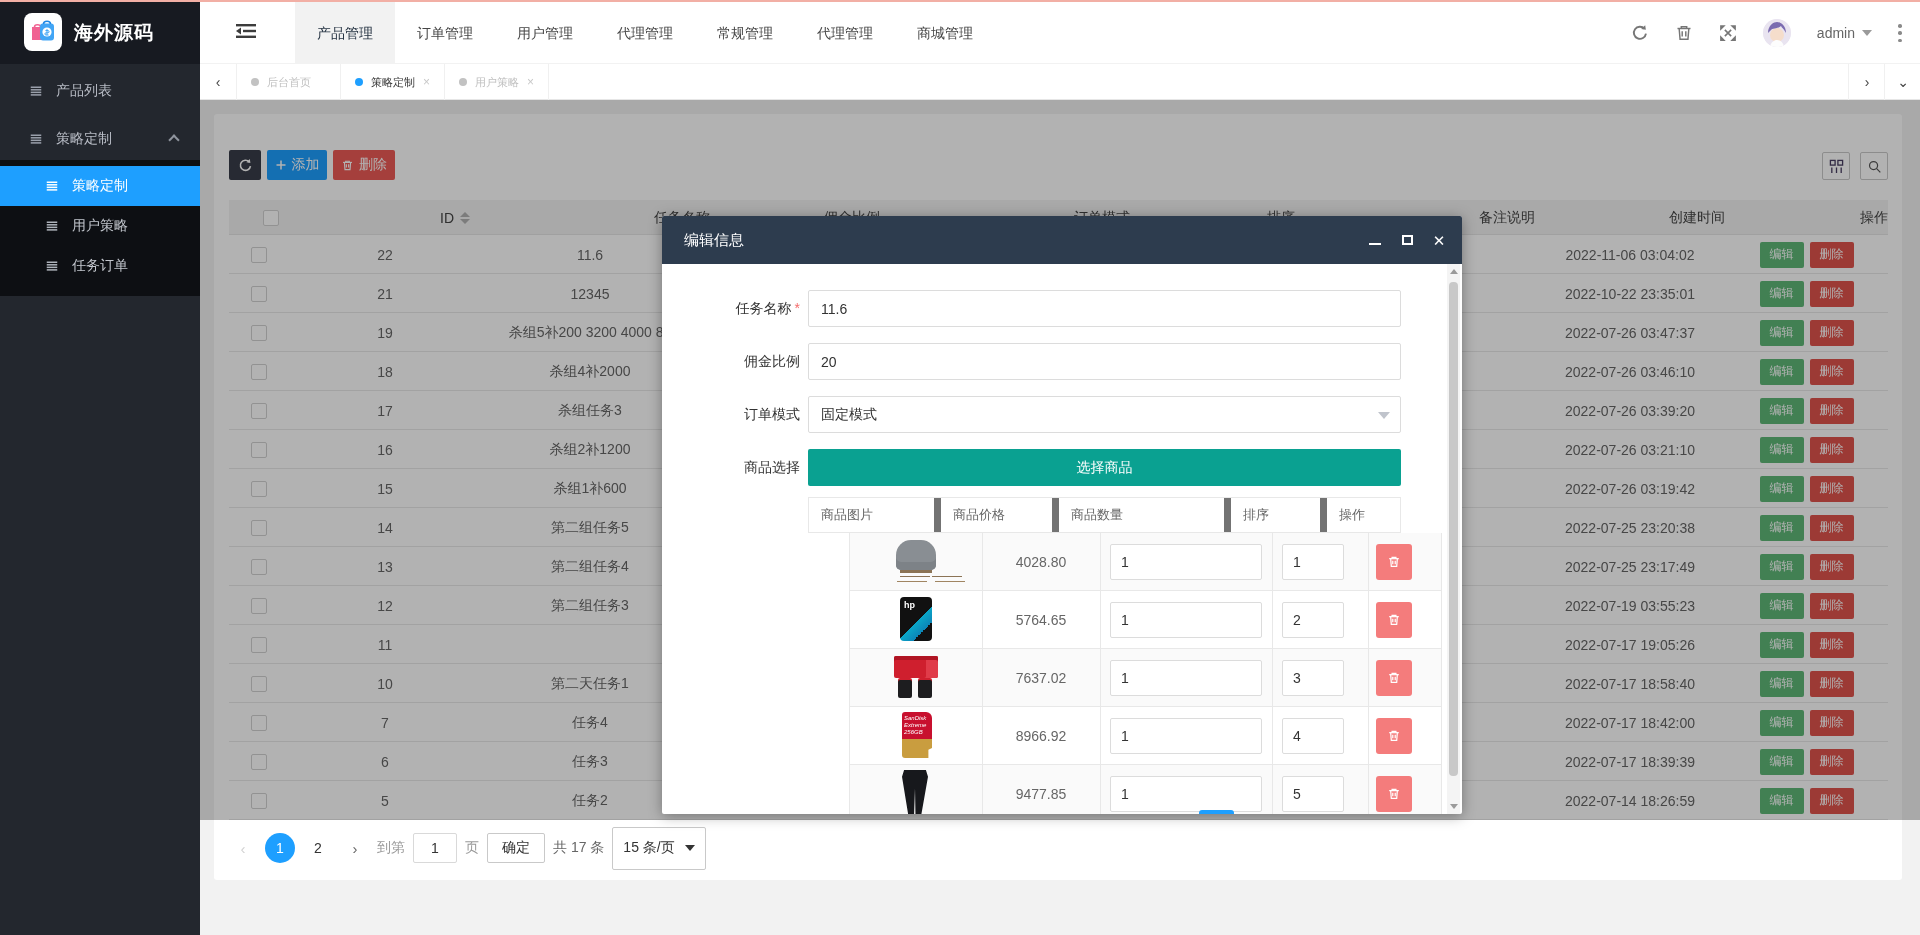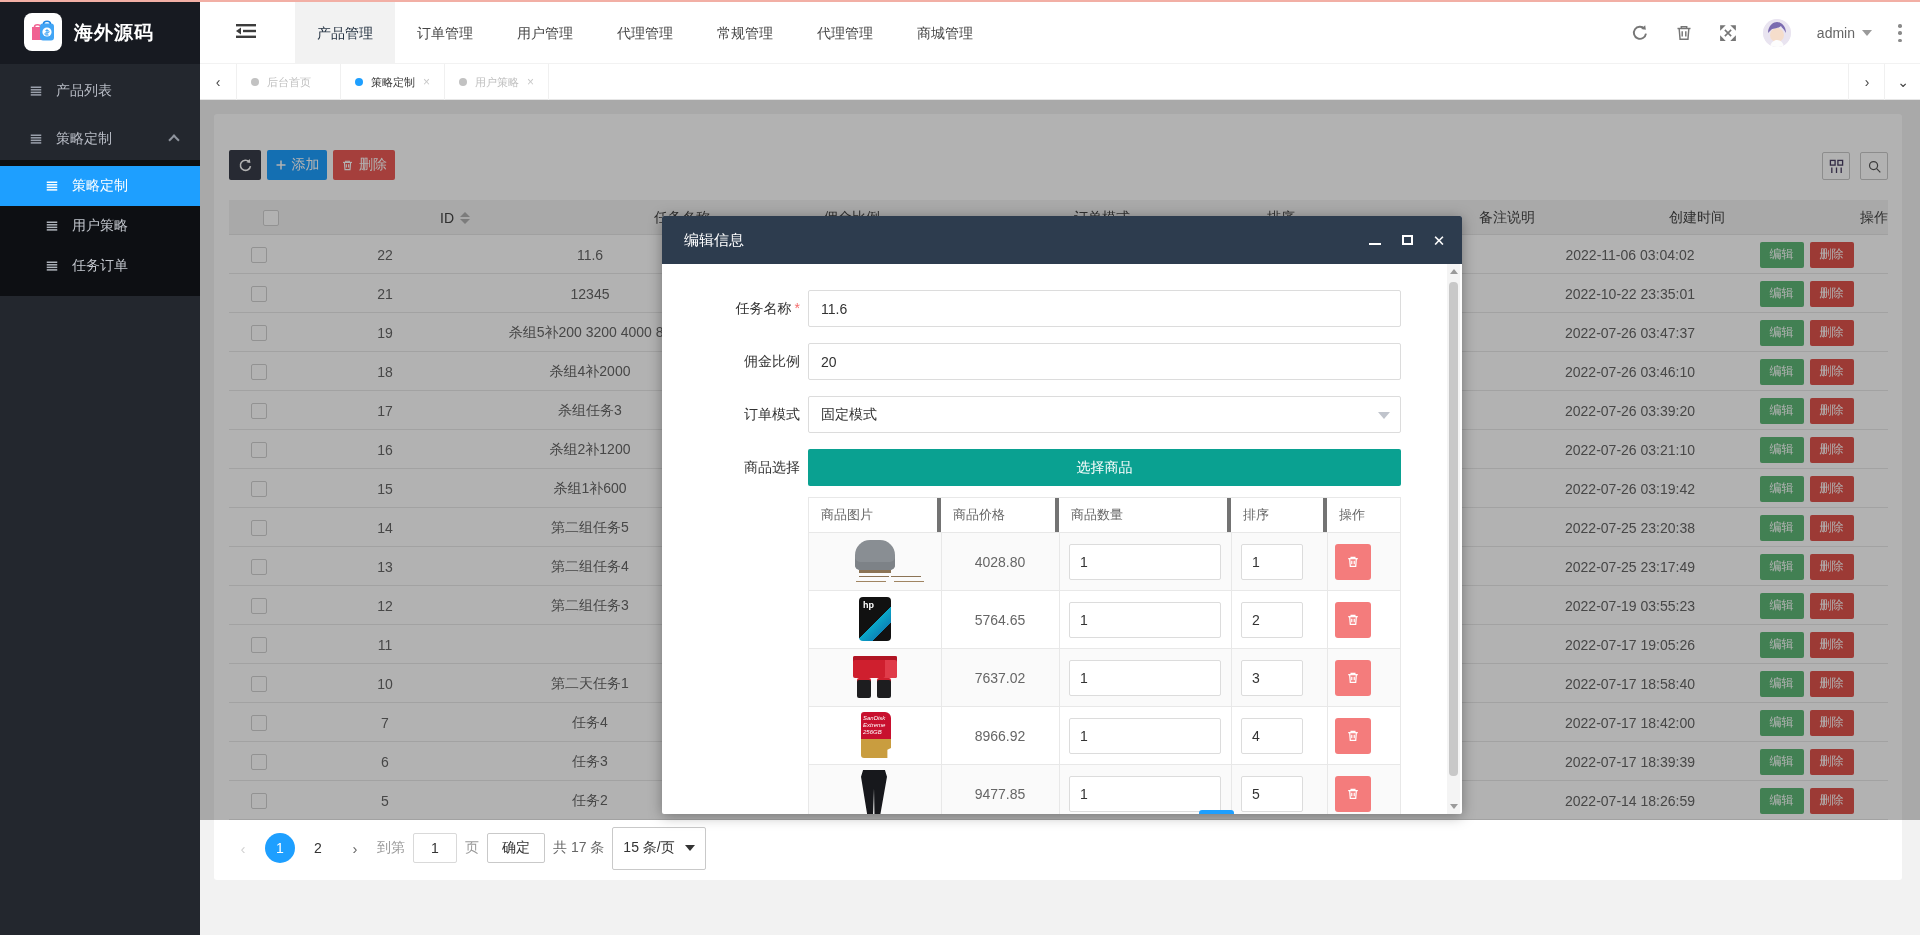--- a/index.html
+++ b/index.html
@@ -110,23 +110,23 @@
   .mc-min{width:12px;height:2px;background:#fff;align-self:center;margin-top:8px;}
   .mc-max{width:11px;height:10px;border:2px solid #fff;}
   .mc-close{font-size:15px;line-height:1;}
   .m-label{position:absolute;left:0;width:138px;text-align:right;font-size:14px;color:#333;height:37px;line-height:37px;}
   .req{color:#f56c6c;margin-left:3px;}
   .m-input{position:absolute;left:146px;width:593px;height:37px;border:1px solid #dcdcdc;border-radius:2px;padding:0 12px;font-size:14px;color:#333;font-family:inherit;background:#fff;}
   .m-select-caret{position:absolute;left:716px;width:0;height:0;border-left:6px solid transparent;border-right:6px solid transparent;border-top:7px solid #c0c4cc;}
   .btn-teal{position:absolute;left:146px;top:233px;width:593px;height:37px;background:#0AA191;color:#fff;border:none;border-radius:2px;font-size:14px;cursor:pointer;font-family:inherit;}
   .ptable{position:absolute;left:146px;top:281px;width:593px;}
   .phead{position:relative;width:593px;height:36px;border:1px solid #e8e8e8;background:#fff;font-size:13px;color:#666;}
-  .pcell{position:absolute;top:0;height:34px;display:flex;align-items:center;padding-left:12px;border-right:4px solid #737373;}
+  .pcell{position:absolute;top:0;height:34px;display:flex;align-items:center;padding-left:12px;border-right:7px solid #737373;}
   .pc1{left:0;width:132px;} .pc2{left:132px;width:118px;} .pc3{left:250px;width:172px;} .pc4{left:422px;width:96px;} .pc5{left:518px;width:75px;border-right:none;}
-  .prow{position:relative;width:593px;height:58px;border:1px solid #e8e8e8;border-top:none;background:#fff;font-size:14px;color:#666;}
+  .prow{position:relative;width:593px;height:58px;border:1px solid #e8e8e8;border-top:none;background:#fff;font-size:14px;color:#666;margin-left:41px;}
   .prow:nth-child(even){background:#fafafa;}
   .pdiv{position:absolute;top:0;bottom:0;width:1px;background:#e8e8e8;}
   .price{position:absolute;left:132px;width:118px;height:58px;display:flex;align-items:center;justify-content:center;}
   .qty-input{position:absolute;left:260px;top:11px;width:152px;height:36px;border:1px solid #dcdcdc;border-radius:2px;padding:0 10px;font-size:14px;color:#333;font-family:inherit;background:#fff;}
   .sort-input{position:absolute;left:432px;top:11px;width:62px;height:36px;border:1px solid #dcdcdc;border-radius:2px;padding:0 10px;font-size:14px;color:#333;font-family:inherit;background:#fff;}
   .ptrash{position:absolute;left:526px;top:11px;width:36px;height:36px;background:#F47C7C;border:none;border-radius:3px;color:#fff;cursor:pointer;display:flex;align-items:center;justify-content:center;}
 
   
   .m-scroll{position:absolute;left:785px;top:48px;width:13px;height:550px;background:#f4f4f4;}
   .m-scroll .arrow{position:absolute;left:0;width:13px;height:15px;display:flex;align-items:center;justify-content:center;}

